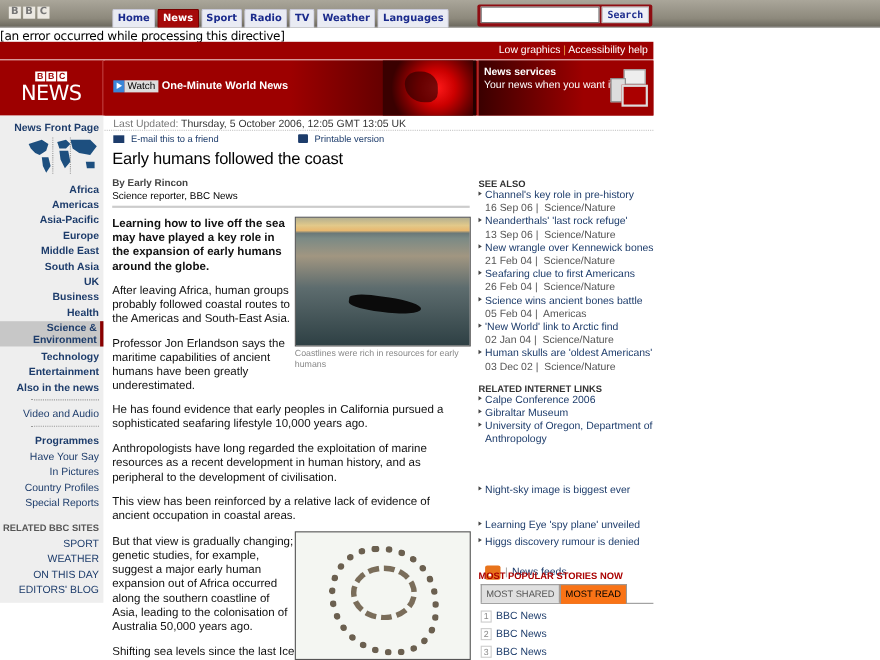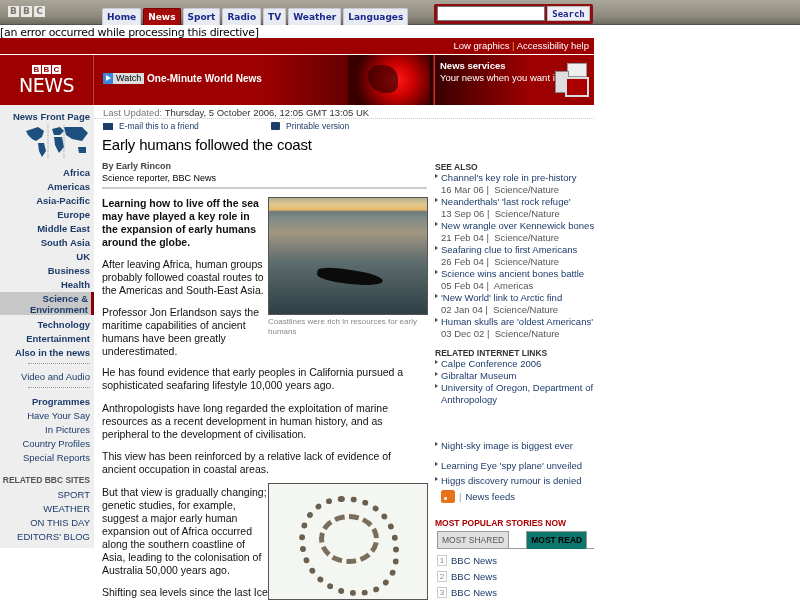--- a/index.html
+++ b/index.html
@@ -69,23 +69,23 @@
 .rcol .hd.red{color:#a00}
 .rlist{list-style:none}
 .rlist li{position:relative;padding-left:6px;font-size:9.5px;line-height:12px;color:#1d3c6b}
 .rlist li:before{content:"";position:absolute;left:0;top:2px;border-left:3px solid #444;border-top:2px solid transparent;border-bottom:2px solid transparent}
 .rlist .meta{display:block;color:#555;font-size:9.5px;margin-bottom:0}
 .note{font-size:9.5px;color:#666;line-height:12px}
 .rss{width:14px;height:13px;background:#e8731b;border-radius:2px;display:inline-block;vertical-align:middle;position:relative}
 .rss:after{content:"";position:absolute;left:3px;bottom:3px;width:3px;height:3px;background:#fff;border-radius:50%}
 .feeds{font-size:9.5px;color:#1d3c6b;display:flex;align-items:center;gap:4px}
 .feeds .bar{color:#999}
-.ptabs{position:absolute;left:437px;top:531px;display:flex;gap:17px;width:157px;border-bottom:1px solid #999;height:18px}
+.ptabs{position:absolute;left:437px;top:531px;display:flex;gap:0;width:157px;border-bottom:1px solid #999;height:18px}
 .ptab{height:17px;padding:0 4px;font-size:8.5px;line-height:17px;border:1px solid #999;border-bottom:none;color:#555;background:#e0e0e0}
-.ptab.active{background:#0f766e;color:#000;font-weight:bold;height:18px}
+.ptab.active{background:#f97316;color:#000;font-weight:normal;height:18px}
 .popl{position:absolute;left:437px;list-style:none}
 .popl li{display:flex;align-items:center;gap:4px;height:16px;font-size:9.5px;color:#1d3c6b}
 .popl .n{width:10px;height:11px;border:1px solid #ccc;font-size:8px;color:#888;text-align:center;line-height:10px}
 </style>
 </head>
 <body>
 
 <div class="topbar">
   <div class="bbclogo">
     <span>B</span>
@@ -216,44 +216,44 @@
 </div>
 <div class="caption">Coastlines were rich in resources for early humans</div>
 <div class="photo2">
   <div class="rope"></div>
     <div class="rope2"></div>
 </div>
 
 <div class="rcol" style="top:162px">
   <div class="hd">SEE ALSO</div>
   <ul class="rlist">
-    <li><a style="color:#1d3c6b">Channel's key role in pre-history</a><span class="meta"><span>16 Mar 06</span> |&nbsp; <span>Science/Nature</span></span></li>
+    <li><a style="color:#1d3c6b">Channel's key role in pre-history</a><span class="meta"><span>16 Sep 06</span> |&nbsp; <span>Science/Nature</span></span></li>
     <li><a style="color:#1d3c6b">Neanderthals' 'last rock refuge'</a><span class="meta"><span>13 Sep 06</span> |&nbsp; <span>Science/Nature</span></span></li>
     <li><a style="color:#1d3c6b">New wrangle over Kennewick bones</a><span class="meta"><span>21 Feb 04</span> |&nbsp; <span>Science/Nature</span></span></li>
     <li><a style="color:#1d3c6b">Seafaring clue to first Americans</a><span class="meta"><span>26 Feb 04</span> |&nbsp; <span>Science/Nature</span></span></li>
     <li><a style="color:#1d3c6b">Science wins ancient bones battle</a><span class="meta"><span>05 Feb 04</span> |&nbsp; <span>Americas</span></span></li>
     <li><a style="color:#1d3c6b">'New World' link to Arctic find</a><span class="meta"><span>02 Jan 04</span> |&nbsp; <span>Science/Nature</span></span></li>
     <li><a style="color:#1d3c6b">Human skulls are 'oldest Americans'</a><span class="meta"><span>03 Dec 02</span> |&nbsp; <span>Science/Nature</span></span></li>
   </ul>
 </div>
 
 <div class="rcol" style="top:348px">
   <div class="hd">RELATED INTERNET LINKS</div>
   <ul class="rlist">
     <li>Calpe Conference 2006</li>
     <li>Gibraltar Museum</li>
     <li>University of Oregon, Department of Anthropology</li>
   </ul>
 </div>
 
 <div class="rcol" style="top:437px">
   <ul class="rlist" style="margin-top:3px">
-    <li style="margin-bottom:8px">Night-sky image is biggest ever</li>
+    <li style="margin-bottom:20px">Night-sky image is biggest ever</li>
     <li style="margin-bottom:3px">Learning Eye 'spy plane' unveiled</li>
-    <li style="margin-bottom:3px">Higgs discovery rumour is denied</li>
+    <li style="margin-bottom:15px">Higgs discovery rumour is denied</li>
   </ul>
   <div class="feeds" style="margin-left:6px">
     <span class="rss"></span>
     <span class="bar">|</span>
     <span>News feeds</span>
   </div>
 </div>
 
 <div class="rcol" style="top:518px">
   <div class="hd red">MOST POPULAR STORIES NOW</div>

